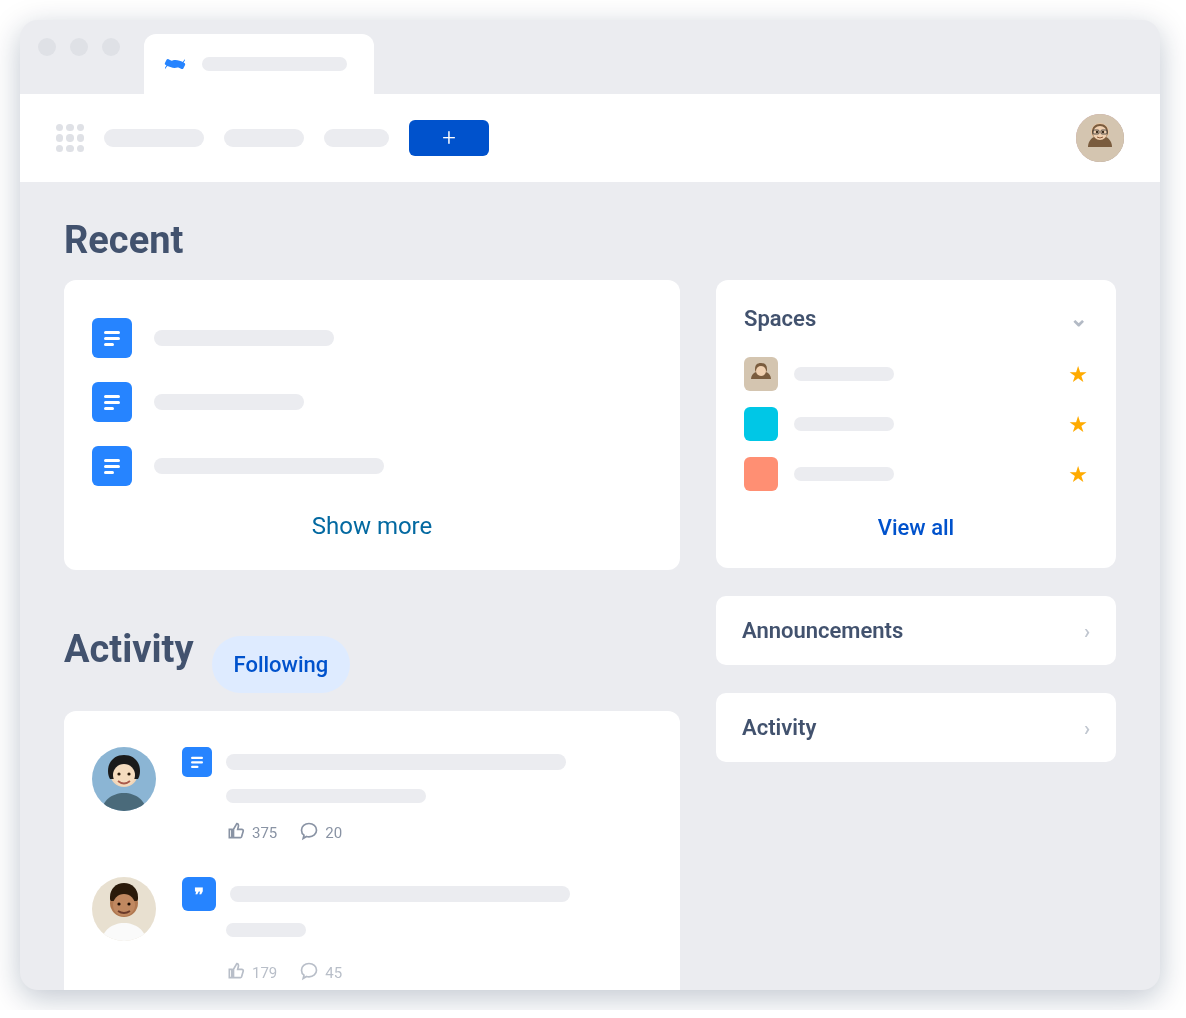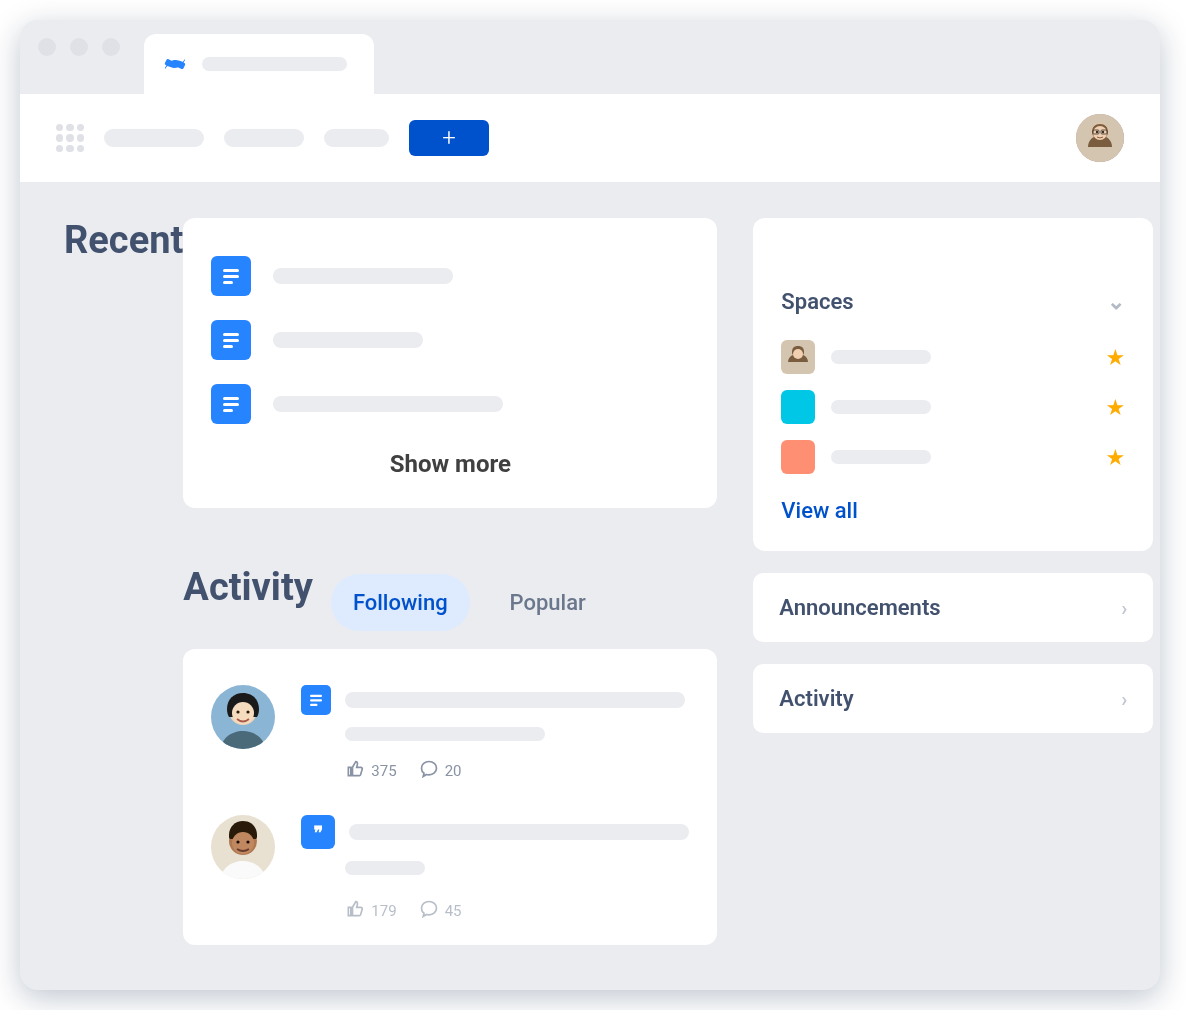--- a/index.html
+++ b/index.html
@@ -95,21 +95,21 @@
     width: 48px; height: 48px; border-radius: 50%;
     overflow:hidden;
     background: linear-gradient(135deg,#c9a 0%, #987 100%);
   }
   .avatar-top svg, .avatar svg { width:100%; height:100%; display:block; }
 
   
   .body {
     padding: 36px 44px 0 44px;
     display: flex;
-    flex-direction: row;
+    flex-direction: column;
     height: calc(100% - 74px - 88px);
     overflow: hidden;
   }
   .section-title {
     font-size: 38px;
     font-weight: 700;
     color: #42526E;
     margin-bottom: 18px;
   }
   .columns {
@@ -154,23 +154,23 @@
   .bar.w180 { width: 180px;}
   .bar.w150 { width: 150px;}
   .bar.w230 { width: 230px;}
   .bar.w340 { width: 340px;}
   .bar.w200 { width: 200px;}
   .bar.w100 { width: 100px;}
   .bar.w80  { width: 80px;}
 
   .show-more {
     text-align:center;
-    color:#404040;
+    color:#0369a1;
     font-size: 24px;
-    font-weight:700;
+    font-weight:400;
     padding: 14px 0 4px;
     cursor:pointer;
   }
 
   
   .activity-header {
     display:flex;
     align-items:center;
     gap: 18px;
     margin: 34px 0 18px 0;
@@ -214,56 +214,55 @@
   }
   .meta-block { display:flex; align-items:center; gap:6px;}
   .meta-block svg { width:20px; height:20px; stroke:#8993A4; fill:none; stroke-width:2;}
   .activity-sub { margin-top:12px; margin-left:44px;}
 
   
   .spaces-header {
     display:flex; align-items:center; justify-content:space-between;
     font-size:22px; font-weight:600; color:#42526E;
     margin-bottom: 18px;
-    margin-top: 45px;
   }
   .chevron {
     color:#B3BAC5;
   }
   .space-row {
     display:flex; align-items:center; gap:16px; padding: 8px 0;
   }
   .space-icon {
     width:34px; height:34px; border-radius:6px;
   }
   .space-icon.avatar-mini { overflow:hidden;}
   .space-icon.teal { background:#00C7E6;}
   .space-icon.coral { background:#FF8F73;}
   .star {
     margin-left:auto; color:#FFAB00; font-size:22px;
   }
   .view-all {
-    text-align:left;
+    text-align:center;
     color:#0052CC;
     font-size:22px;
     font-weight:500;
     padding: 16px 0 2px;
     cursor:pointer;
   }
   .panel-btn {
     background:#fff;
     border-radius:10px;
     padding: 22px 26px;
     display:flex;
     align-items:center;
     justify-content:space-between;
     font-size:22px;
     font-weight:600;
     color:#42526E;
-    margin-top: 22px;
+    margin-top: 28px;
     cursor:pointer;
   }
   .panel-btn .chev { color:#C1C7D0; font-size:20px;}
 </style>
 </head>
 <body>
 
 <div class="window">
 
   <div class="chrome">
@@ -353,21 +352,20 @@
                 </svg>
             </div>
             <div class="bar w230"></div>
           </div>
           <div class="show-more">Show more</div>
         </div>
 
         <div class="activity-header">
           <div class="section-title" style="margin:0">Activity</div>
           <div class="pill active">Following</div>
-          <div class="pill inactive">Popular</div>
         </div>
 
         <div class="card activity-card">
 
           <div class="activity-item">
             <div class="avatar">
               <svg viewBox="0 0 64 64">
                   <rect width="64" height="64" fill="#8BB5D4"></rect>
                   <circle cx="32" cy="26" r="14" fill="#F0D5B8"></circle>
                   <path d="M16 24c0-10 7-16 16-16s16 6 16 16c0 4-1 6-2 8H18c-1-2-2-4-2-8z" fill="#1a1a1a"></path>

